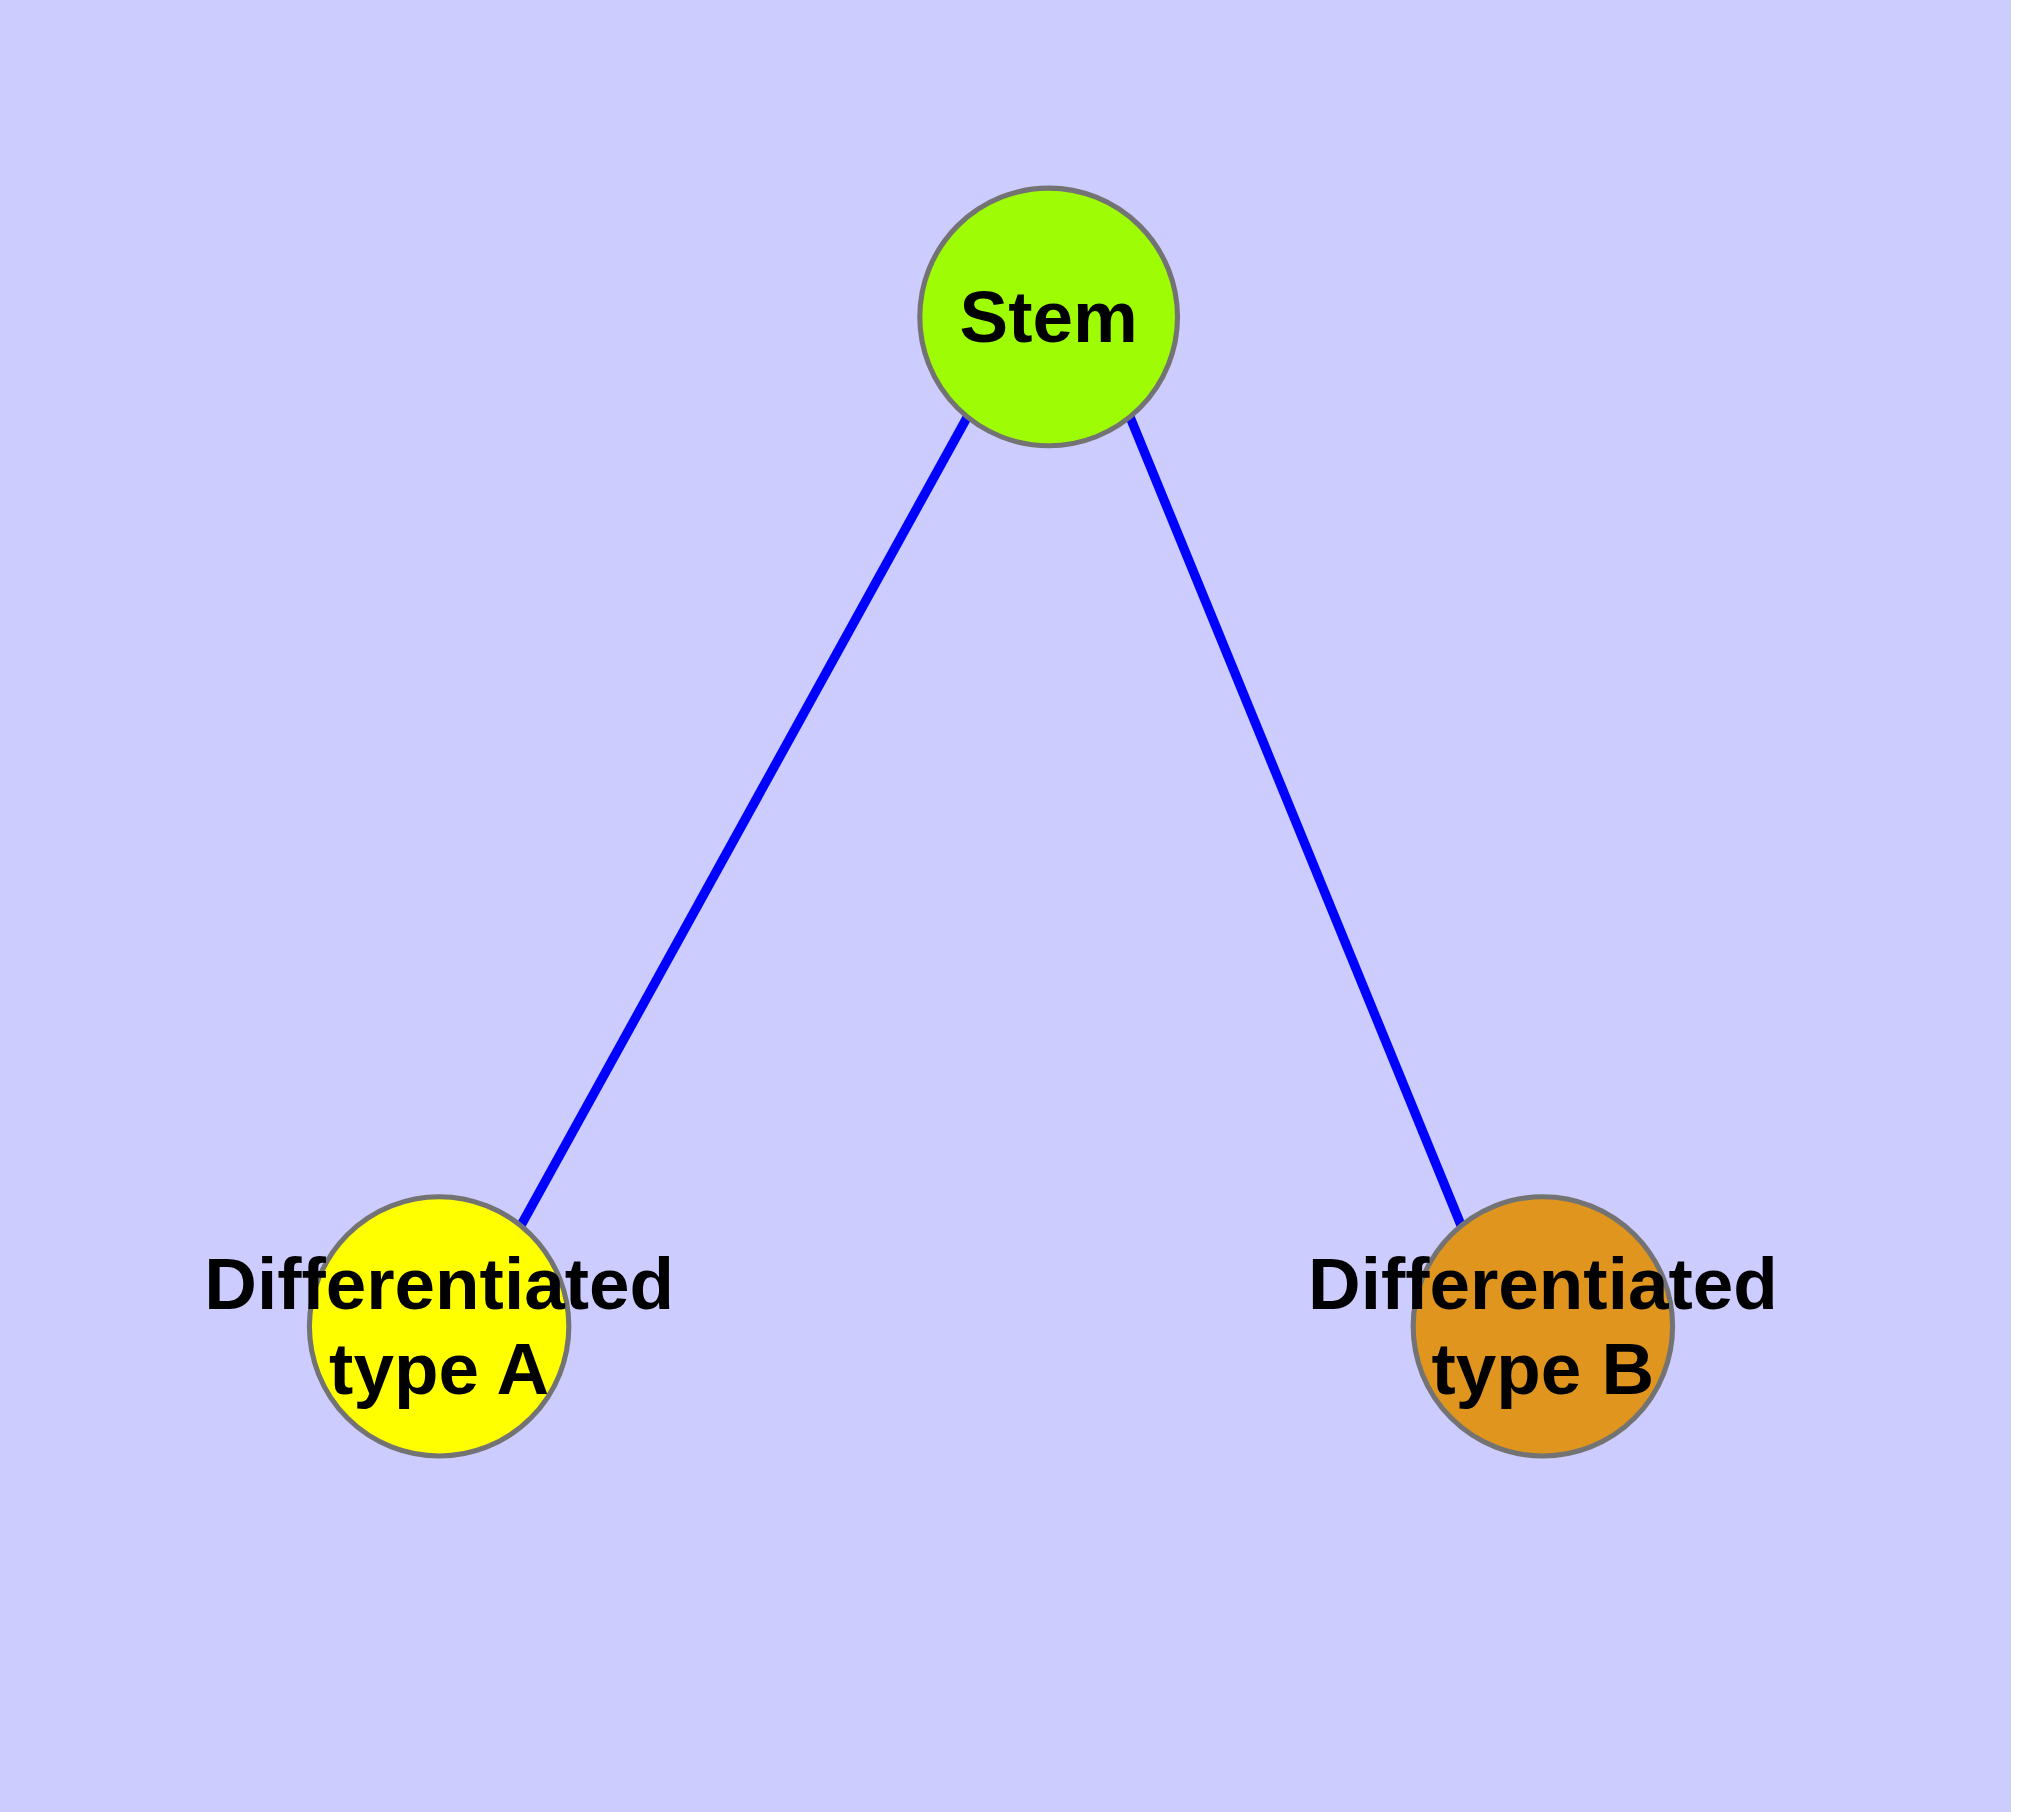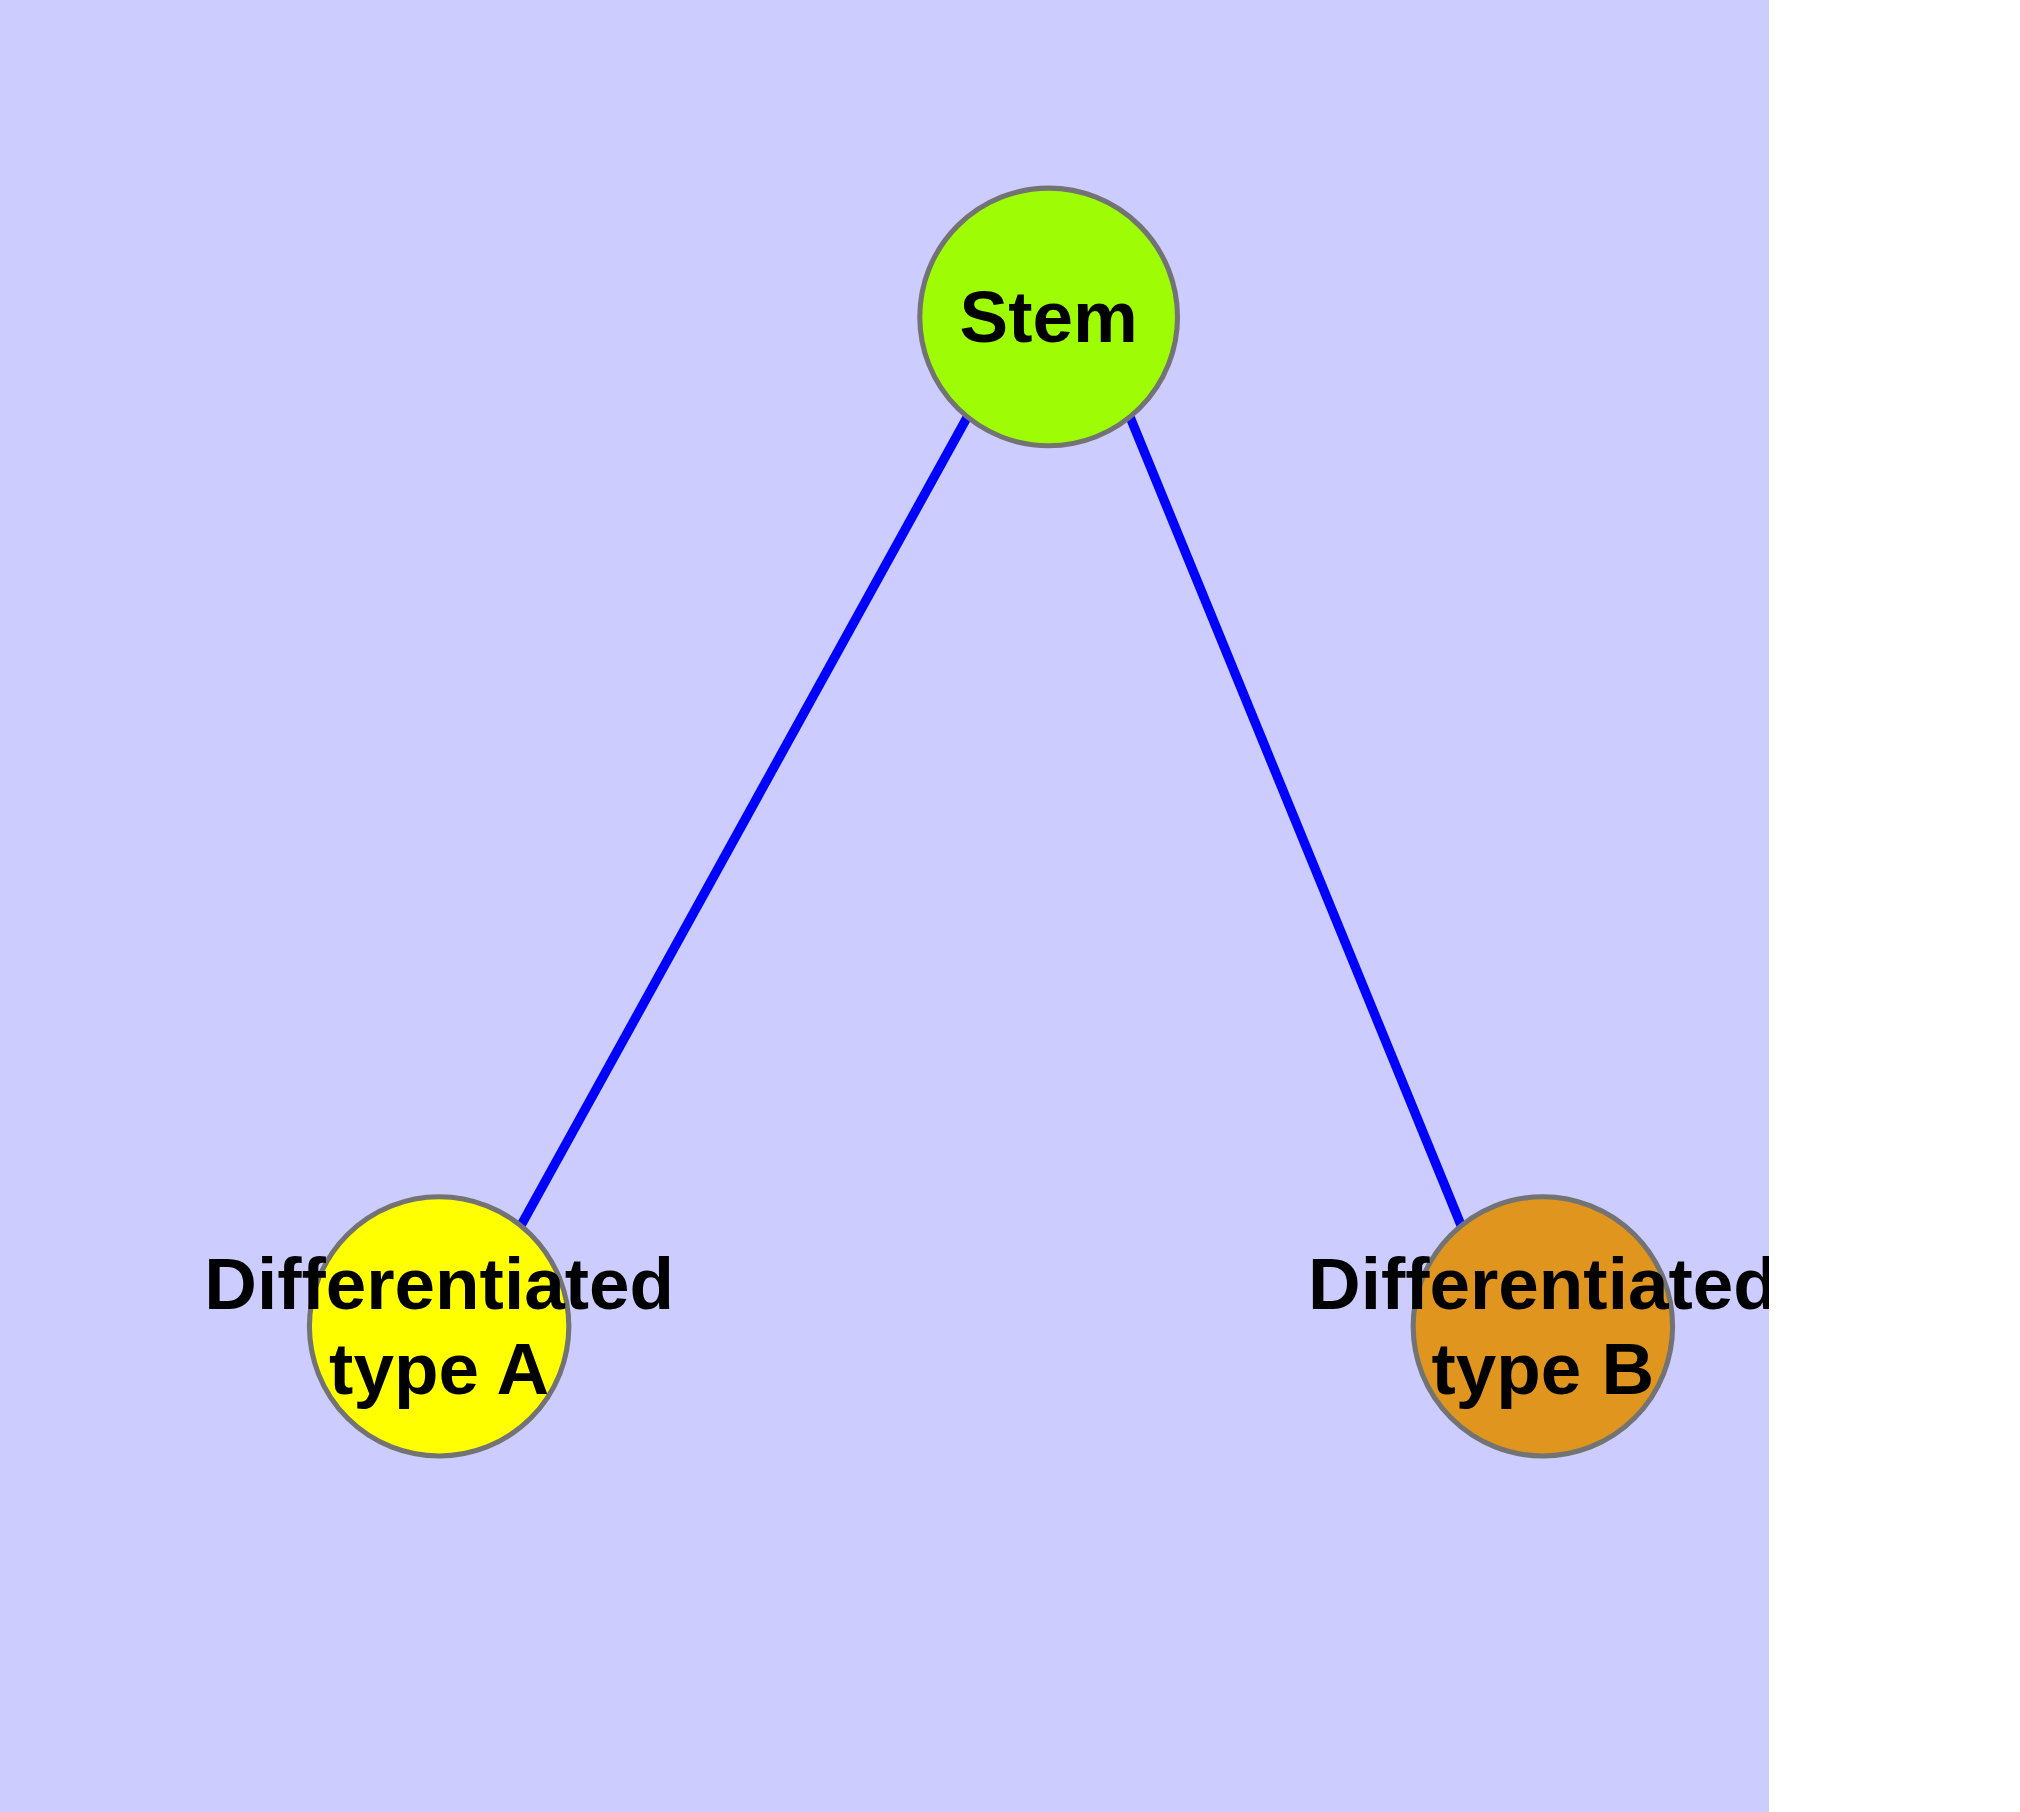--- a/index.html
+++ b/index.html
@@ -40,21 +40,21 @@
   .edge-line {
     stroke-linecap: butt;
   }
   .node-circle {
     cursor: pointer;
   }
 </style>
 </head>
 <body>
 
-<div id="canvas" style="width: 1769px; height: 1812px;">
+<div id="canvas" style="width: 2011px; height: 1812px;">
   <div id="graph-bg" style="background: rgb(204, 204, 254);"></div>
   <svg id="graph-svg" viewBox="0 0 2384 2138" preserveAspectRatio="none" width="2021" height="1812">
     <g id="edges-layer">
         <line x1="1141" y1="492" x2="614" y2="1447" stroke="#0000ff" stroke-width="11" class="edge-line"></line>
         <line x1="1333" y1="492" x2="1724" y2="1447" stroke="#0000ff" stroke-width="11" class="edge-line"></line>
       </g>
     <g id="nodes-layer">
         <circle cx="1237" cy="374" r="152" fill="#9efd05" stroke="#737373" stroke-width="6" class="node-circle"></circle>
         <circle cx="518" cy="1565" r="153" fill="#ffff00" stroke="#737373" stroke-width="6" class="node-circle"></circle>
         <circle cx="1820" cy="1565" r="153" fill="#e0951f" stroke="#737373" stroke-width="6" class="node-circle"></circle>

